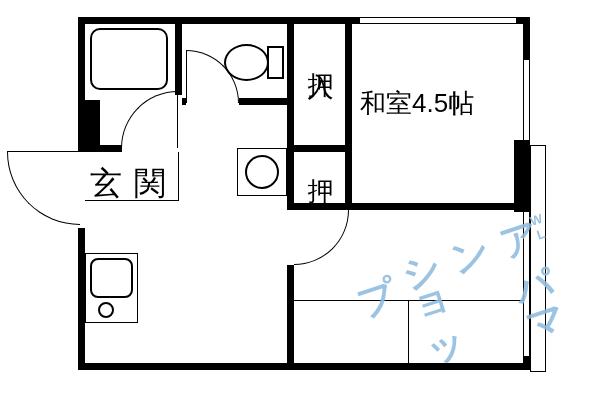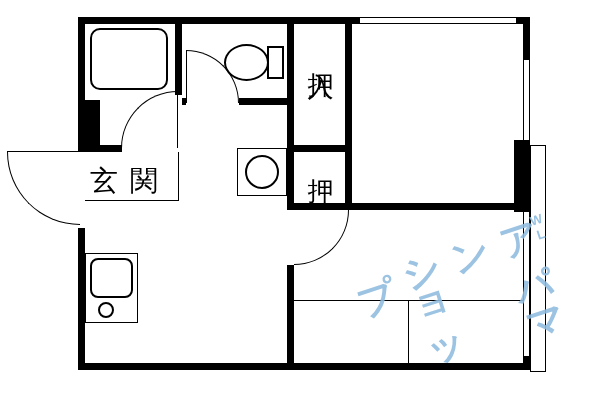--- a/index.html
+++ b/index.html
@@ -84,21 +84,22 @@
 
   <div class="fx" style="left:90px;top:28px;width:78px;height:62px;border-radius:10px"></div>
   <div class="fx" style="left:267px;top:46px;width:17px;height:33px"></div>
   <div class="fx" style="left:224px;top:44px;width:45px;height:37px;border-radius:50%"></div>
   <div class="fx fx-thin" style="left:237px;top:148px;width:50px;height:48px"></div>
   <div class="fx" style="left:245px;top:155px;width:34px;height:34px;border-radius:50%"></div>
   <div class="fx fx-thin" style="left:85px;top:253px;width:53px;height:70px"></div>
   <div class="fx" style="left:90px;top:258px;width:43px;height:40px;border-radius:8px"></div>
   <div class="fx" style="left:98px;top:302px;width:16px;height:16px;border-radius:50%"></div>
 
-  <div class="label" style="left:90px;top:162px;font-size:28px;letter-spacing:12px">玄関</div>
+  <div class="label" style="left:90px;top:162px;font-size:32px;letter-spacing:12px">玄関</div>
   <div class="label vlabel" style="left:304px;top:52px;font-size:26px">押入</div>
   <div class="label vlabel" style="left:304px;top:158px;font-size:26px">押</div>
+  <div class="label" style="left:360px;top:86px;font-size:26px">和室4.5帖</div>
 
   <div class="watermark">アパマン
 ショップ</div>
   <div class="watermark-initials">WL</div>
 
 </div>
 
 </body></html>

